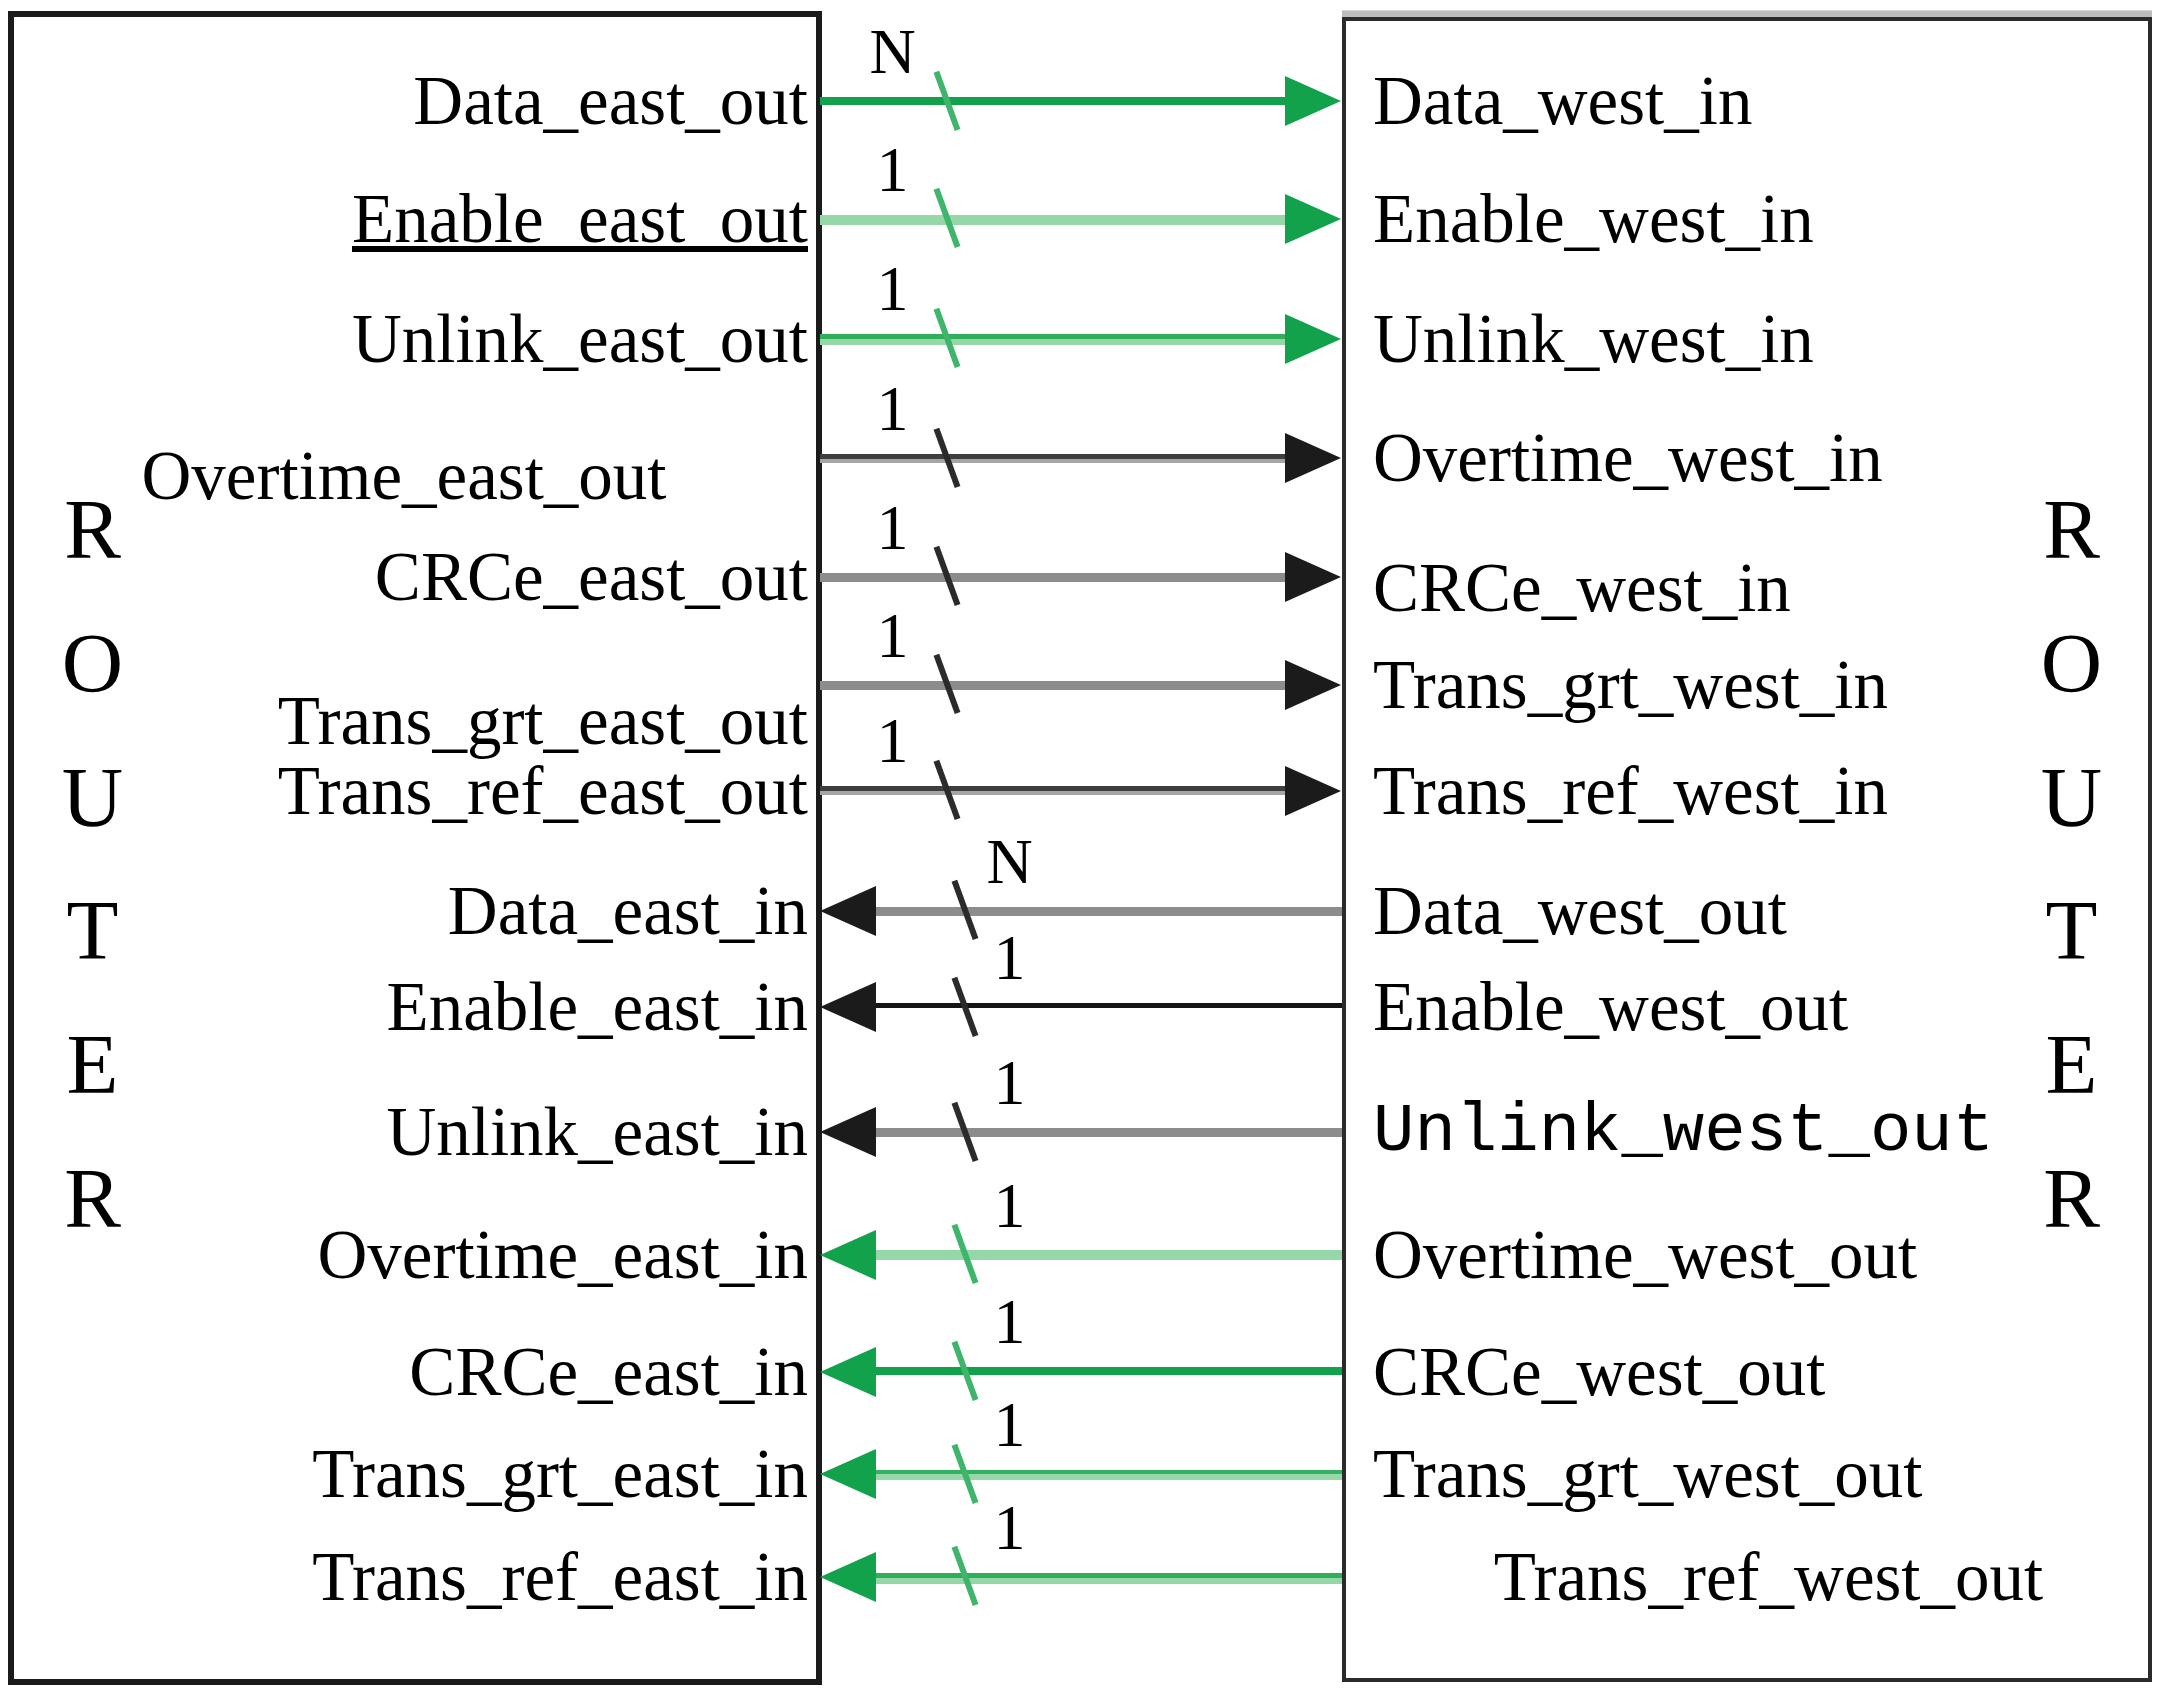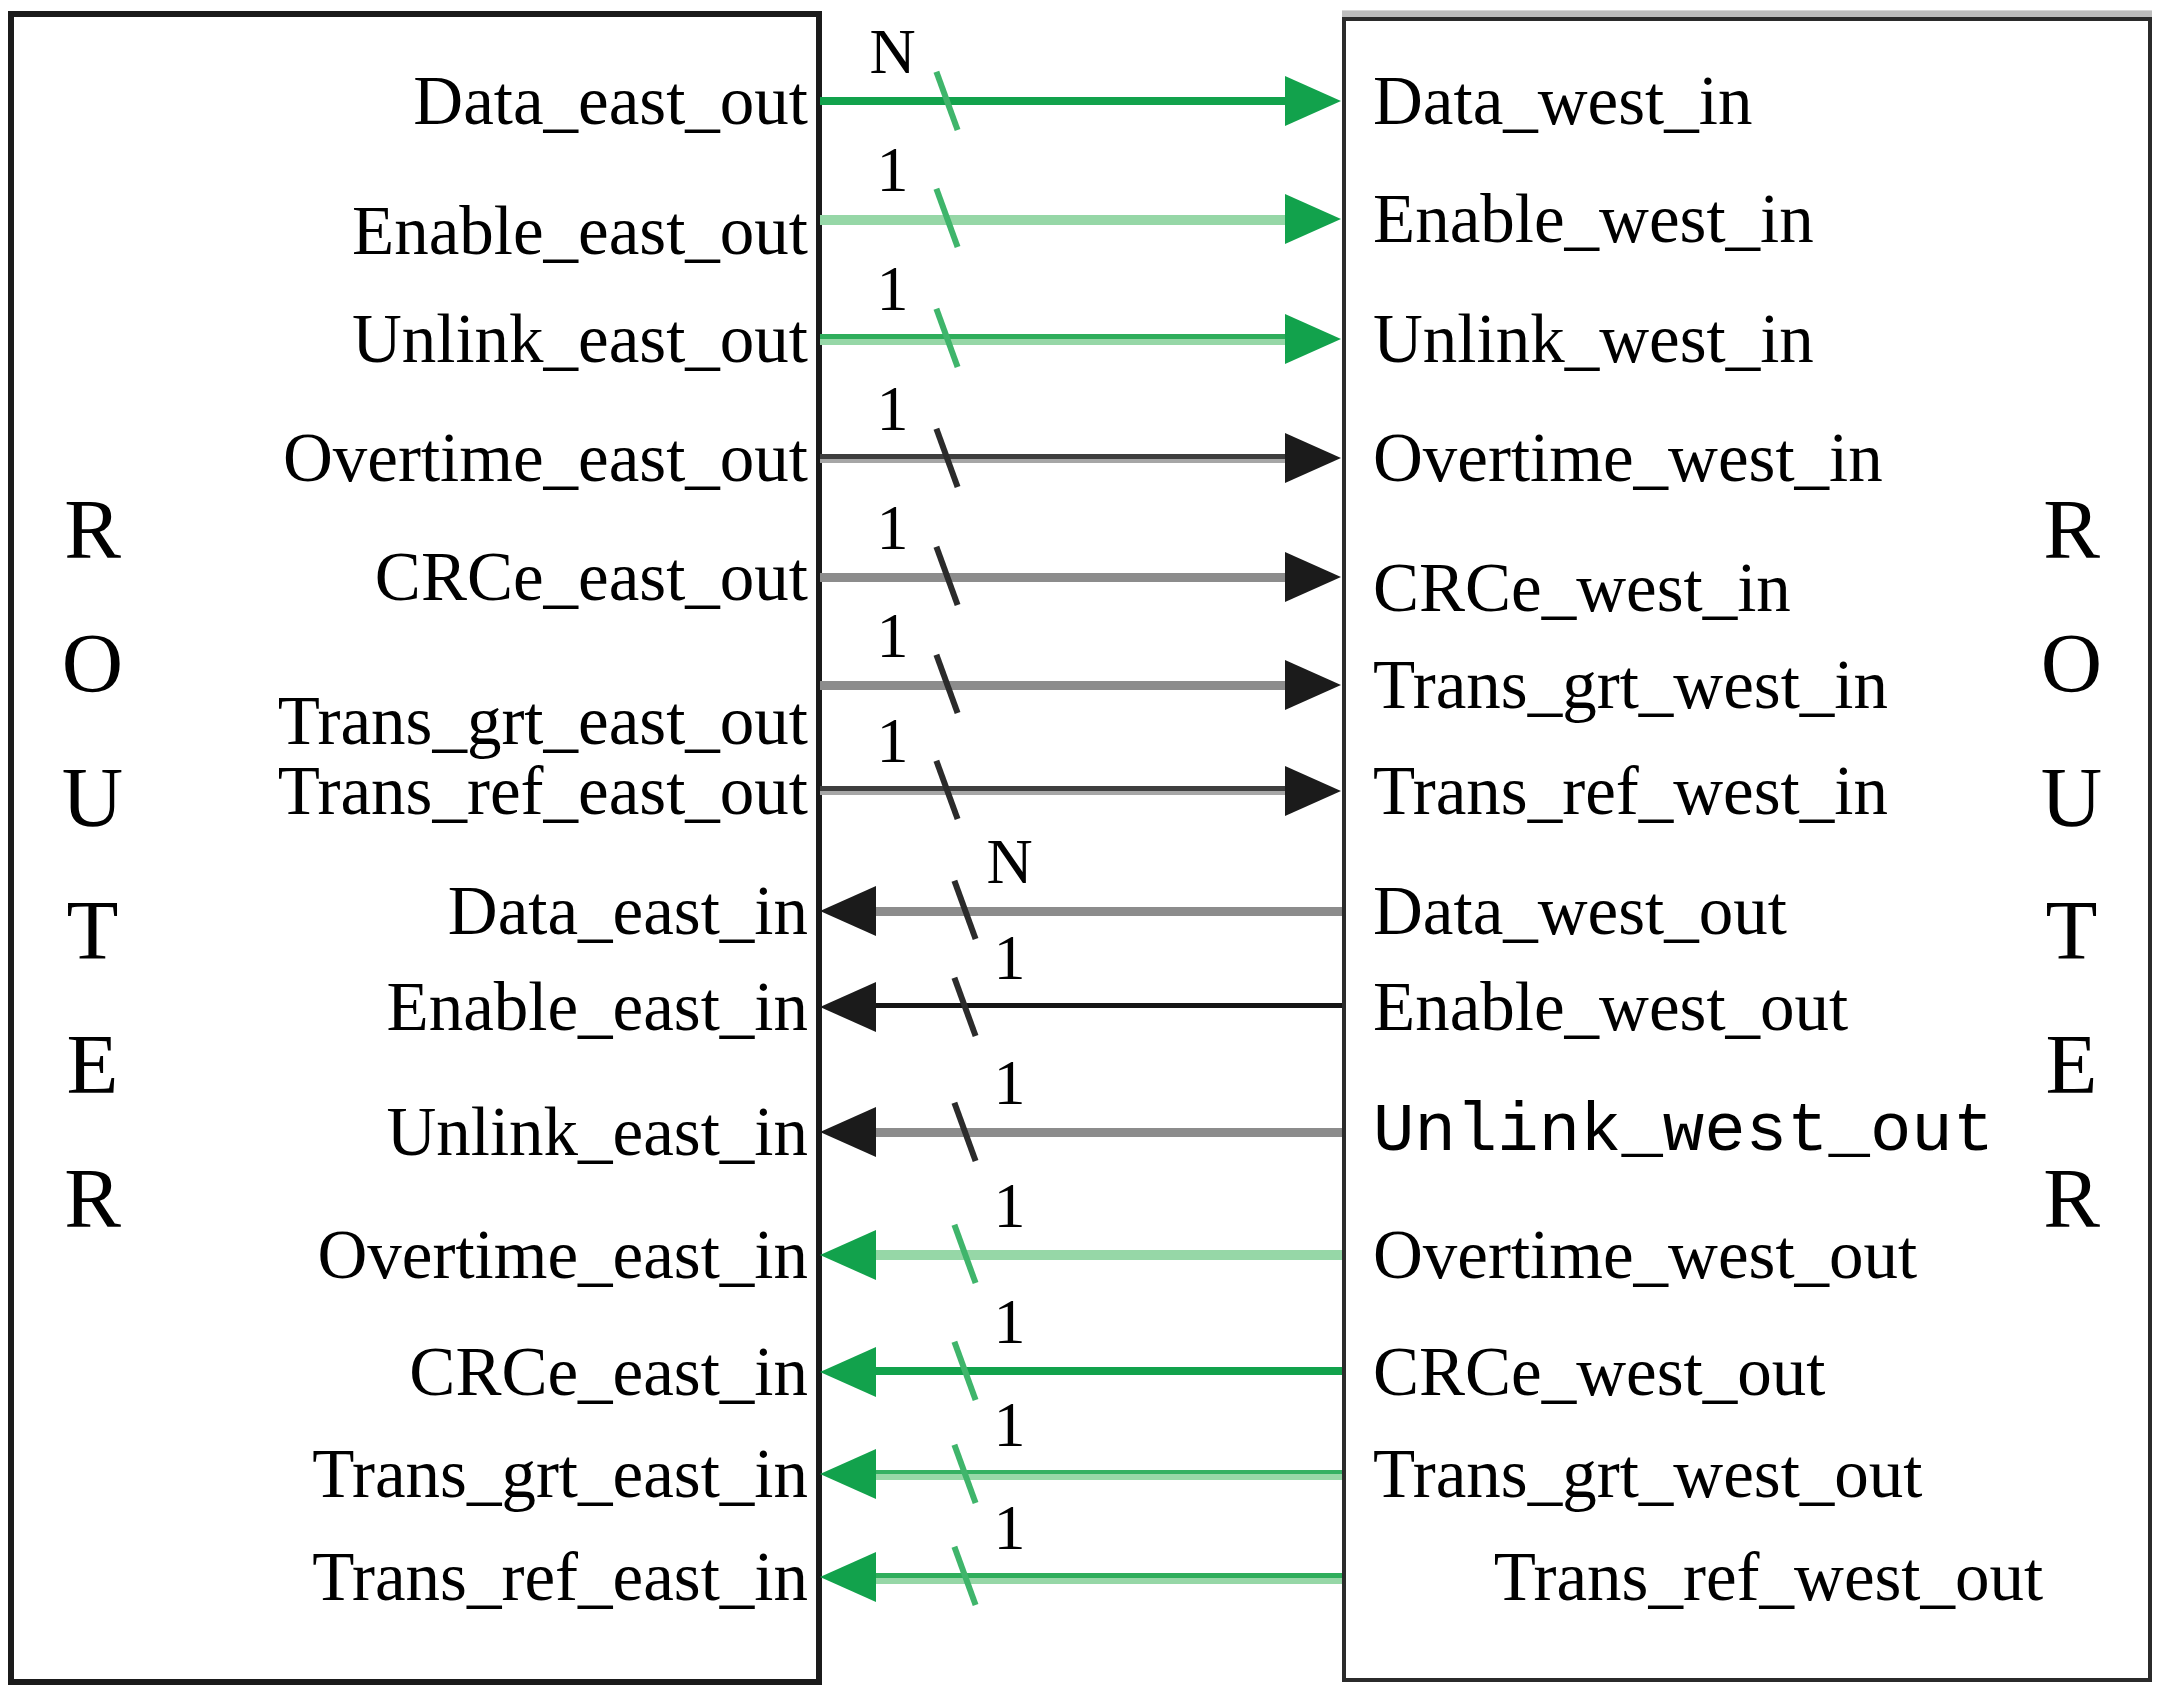--- a/index.html
+++ b/index.html
@@ -102,37 +102,37 @@
   <div id="rows">
       <div>
         <div class="sig-label east" style="top: 58px;">Data_east_out</div>
         <div class="sig-label west" style="top: 58px;">Data_west_in</div>
         <div class="wire line-green-solid" style="left: 820px; top: 97px; width: 471px;"></div>
         <div class="arrowhead east green" style="left: 1285px; top: 76px;"></div>
         <div class="bus-slash green" style="left: 944px; top: 70px;"></div>
         <div class="bus-label" style="left: 836px; top: 15px;">N</div>
       </div>
       <div>
-        <div class="sig-label east" style="top: 188px;">Enable_east_out</div>
+        <div class="sig-label east" style="top: 176px; text-decoration: underline;">Enable_east_out</div>
         <div class="sig-label west" style="top: 176px;">Enable_west_in</div>
         <div class="wire line-green-light" style="left: 820px; top: 215px; width: 471px;"></div>
         <div class="arrowhead east green" style="left: 1285px; top: 194px;"></div>
         <div class="bus-slash green" style="left: 944px; top: 187px;"></div>
         <div class="bus-label" style="left: 836px; top: 133px;">1</div>
       </div>
       <div>
         <div class="sig-label east" style="top: 296px;">Unlink_east_out</div>
         <div class="sig-label west" style="top: 296px;">Unlink_west_in</div>
         <div class="wire line-green-duo" style="left: 820px; top: 334px; width: 471px;"></div>
         <div class="arrowhead east green" style="left: 1285px; top: 314px;"></div>
         <div class="bus-slash green" style="left: 944px; top: 307px;"></div>
         <div class="bus-label" style="left: 836px; top: 252px;">1</div>
       </div>
       <div>
-        <div class="sig-label east" style="top: 415px;">Overtime_east_out</div>
+        <div class="sig-label east" style="top: 433px; text-align: center;">Overtime_east_out</div>
         <div class="sig-label west" style="top: 415px;">Overtime_west_in</div>
         <div class="wire line-dark-duo" style="left: 820px; top: 454px; width: 471px;"></div>
         <div class="arrowhead east black" style="left: 1285px; top: 433px;"></div>
         <div class="bus-slash black" style="left: 944px; top: 427px;"></div>
         <div class="bus-label" style="left: 836px; top: 372px;">1</div>
       </div>
       <div>
         <div class="sig-label east" style="top: 534px;">CRCe_east_out</div>
         <div class="sig-label west" style="top: 534px; margin-top: 11px;">CRCe_west_in</div>
         <div class="wire line-gray" style="left: 820px; top: 573px; width: 471px;"></div>

